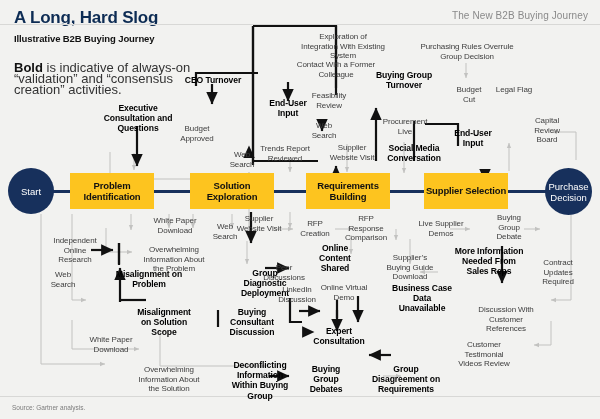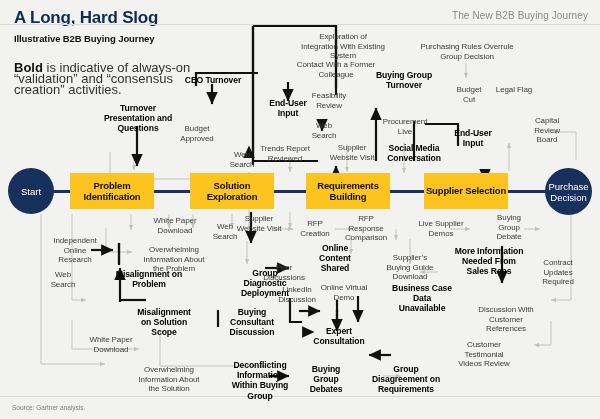--- a/index.html
+++ b/index.html
@@ -172,21 +172,21 @@
   </div>
 
   <div class="node" style="left:424px;top:173px;width:84px;height:36px;">
     <span>Supplier Selection</span>
   </div>
 
   <div class="circ" style="left:545px;top:168px;width:47px;height:47px;">
     <span>Purchase Decision</span>
   </div>
 
-  <div class="lbl bold" style="left:96px;top:103px;width:84px;">Turnover Presentation and Questions</div>
+  <div class="lbl bold" style="left:96px;top:103px;width:84px;">Executive Consultation and Questions</div>
   <div class="lbl bold" style="left:184px;top:75px;width:58px;">CEO Turnover</div>
   <div class="lbl light" style="left:171px;top:124px;width:52px;">Budget Approved</div>
   <div class="lbl light" style="left:223px;top:150px;width:38px;">Web Search</div>
   <div class="lbl light" style="left:250px;top:60px;width:82px;margin-left:45px;">Contact With a Former Colleague</div>
   <div class="lbl light" style="left:300px;top:32px;width:86px;">Exploration of Integration With Existing System</div>
   <div class="lbl bold" style="left:259px;top:98px;width:58px;">End-User Input</div>
   <div class="lbl light" style="left:307px;top:91px;width:44px;">Feasibility Review</div>
   <div class="lbl light" style="left:306px;top:121px;width:36px;">Web Search</div>
   <div class="lbl light" style="left:256px;top:144px;width:58px;">Trends Report Reviewed</div>
   <div class="lbl light" style="left:329px;top:143px;width:46px;">Supplier Website Visit</div>

